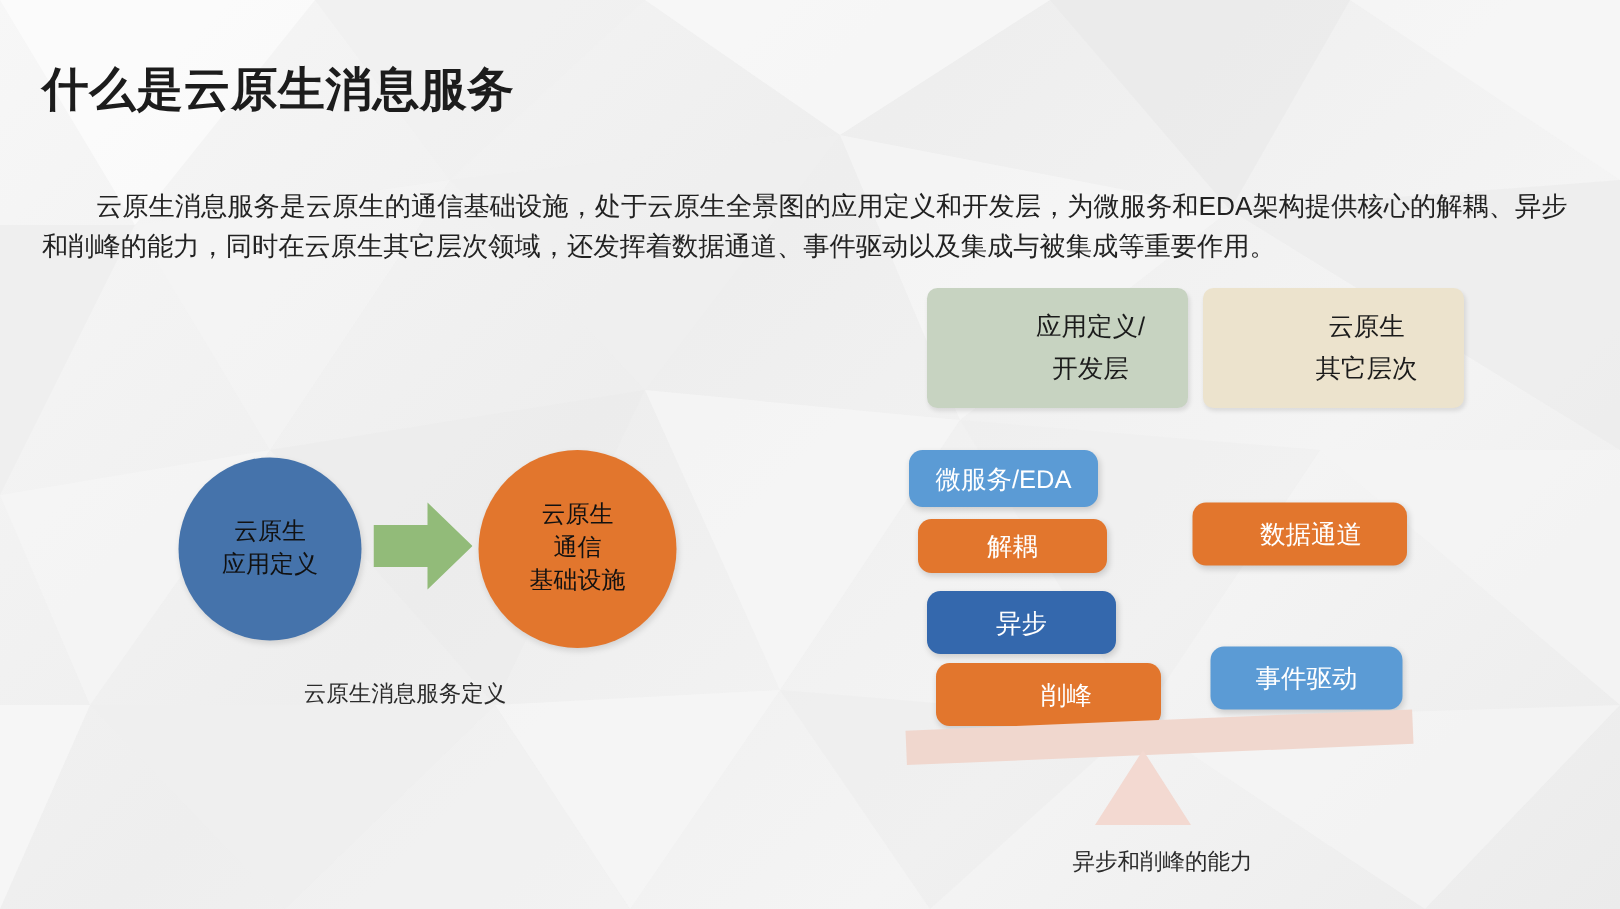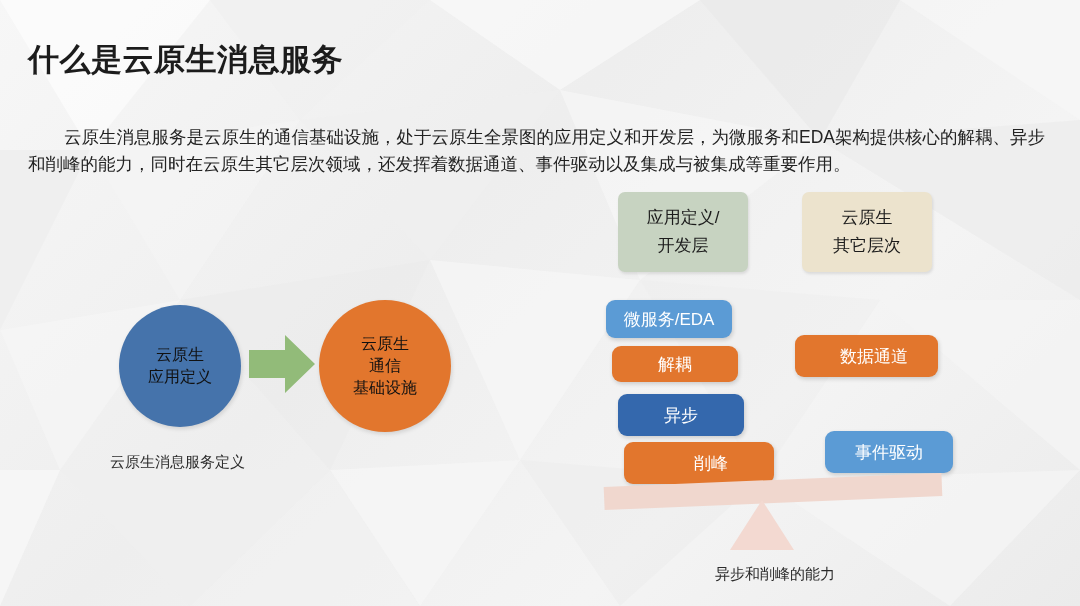--- a/index.html
+++ b/index.html
@@ -91,21 +91,21 @@
     left: 139px;
     top: 38px;
     width: 66px;
     height: 62px;
   }
   #left-caption {
     position: absolute;
     left: 0;
     top: 158px;
     width: 320px;
-    text-align: left;
+    text-align: center;
     font-size: 15px;
     color: #2b2b2b;
   }
 
   
   #right-diagram {
     position: absolute;
     left: 590px;
     top: 180px;
     width: 470px;
@@ -116,20 +116,21 @@
     border-radius: 7px;
     display: flex;
     flex-direction: column;
     align-items: center;
     justify-content: center;
     text-align: center;
     font-size: 17px;
     line-height: 28px;
     color: #1b1b1b;
     box-shadow: 1px 2px 3px rgba(0,0,0,0.10);
+    padding-left: 44px;
   }
   #layer-app {
     left: 28px;
     top: 12px;
     width: 130px;
     height: 80px;
     background: #c7d3c1;
   }
   #layer-other {
     left: 212px;
@@ -155,21 +156,21 @@
 
   
   #bar-micro  { left: 16px;  top: 120px; width: 126px; height: 38px; }
   #bar-decouple { left: 22px; top: 166px; width: 126px; height: 36px; }
   #bar-async  { left: 28px;  top: 214px; width: 126px; height: 42px; font-family: Liberation Mono, monospace; }
   #bar-peak   { left: 34px;  top: 262px; width: 126px; height: 42px; padding-left: 24px; }
 
   
   #bar-pipeline { left: 205px; top: 155px; width: 128px; height: 42px; padding-left: 15px; }
   #bar-integrate { left: 211px; top: 203px; width: 128px; height: 42px; }
-  #bar-event    { left: 217px; top: 251px; width: 128px; height: 42px; margin-left: 18px; }
+  #bar-event    { left: 217px; top: 251px; width: 128px; height: 42px; }
 
   
   #seesaw-beam {
     position: absolute;
     left: 14px;
     top: 300px;
     width: 338px;
     height: 23px;
     background: #f0d7ce;
     transform: rotate(-2.4deg);

